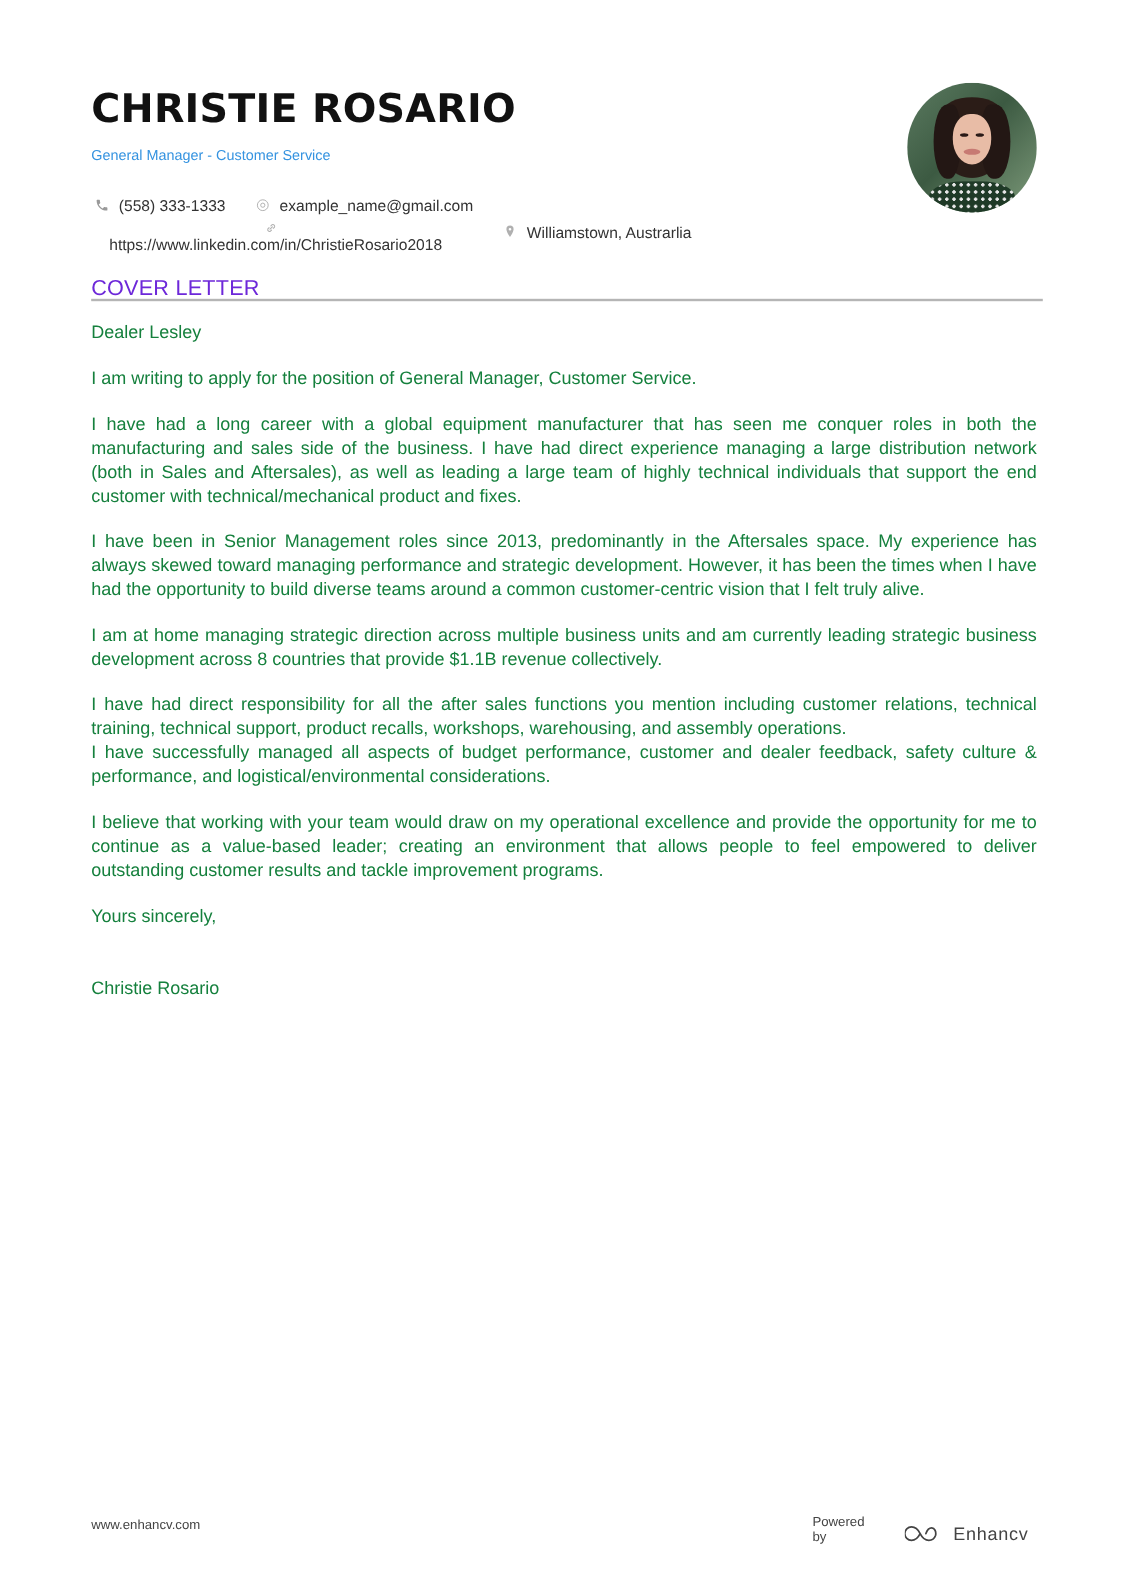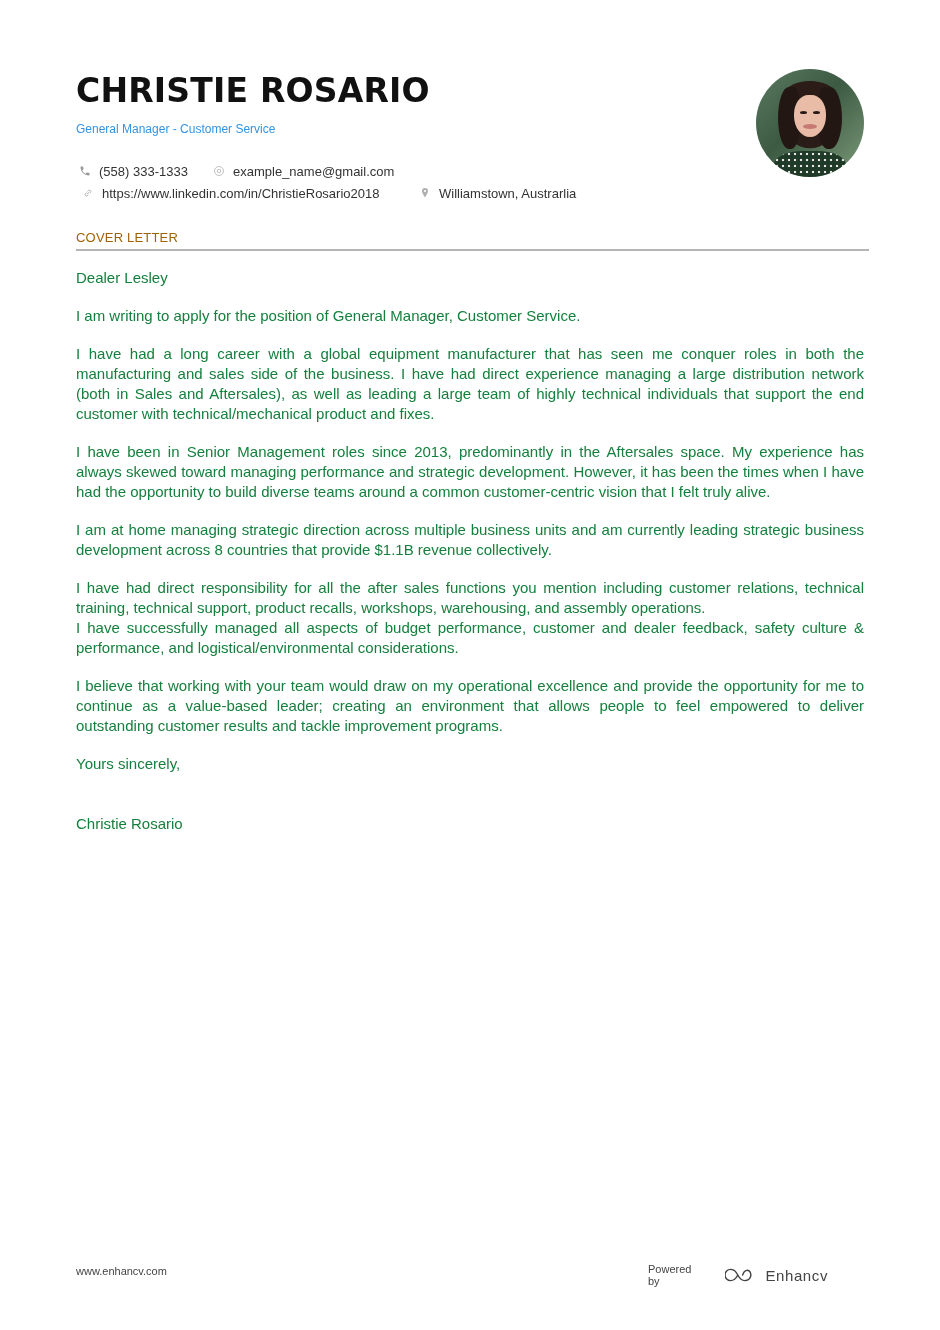--- a/index.html
+++ b/index.html
@@ -40,32 +40,32 @@
   }
   .avatar .hair-l { position:absolute; left: 22px; top: 18px; width: 22px; height: 62px; border-radius: 50% 30% 40% 50%; background:#231714; }
   .avatar .hair-r { position:absolute; left: 62px; top: 18px; width: 24px; height: 62px; border-radius: 30% 50% 50% 40%; background:#231714; }
   .avatar .hair-t { position:absolute; left: 30px; top: 12px; width: 48px; height: 24px; border-radius: 50% 50% 20% 20%; background:#2b1c17; }
   .avatar .lips { position:absolute; left: 47px; top: 55px; width: 14px; height: 5px; border-radius: 50%; background:#c77a73; }
   .avatar .eye-l, .avatar .eye-r { position:absolute; top: 42px; width: 7px; height: 3px; border-radius: 50%; background:#2a1a17; }
   .avatar .eye-l { left: 44px; } .avatar .eye-r { left: 57px; }
 
   .section-head {
     position: absolute; left: 76px; top: 230px; width: 793px;
-    font-size: 13px; color: #a16207; letter-spacing: 0.2px;
+    font-size: 18px; color: #6d28d9; letter-spacing: 0.2px;
   }
   .section-rule {
     position: absolute; left: 76px; top: 249px; width: 793px; height: 2px; background: #b5b5b5;
   }
 
   .letter { position: absolute; left: 76px; top: 268px; width: 788px; font-size: 15px; line-height: 20px; color: #15803d; }
   .letter p { margin: 0 0 18px 0; text-align: justify; }
   .letter .closing { margin-top: 0; margin-bottom: 40px; }
 
   .footer-left { position: absolute; left: 76px; top: 1265px; font-size: 11px; color: #444; text-align: center; }
-  .footer-right { position: absolute; left: 648px; top: 1263px; display: flex; align-items: center; }
+  .footer-right { position: absolute; left: 677px; top: 1263px; display: flex; align-items: flex-end; }
   .powered { font-size: 11px; color: #444; margin-right: 18px; }
   .logo { display: flex; align-items: center; padding-left: 16px; }
   .logo svg { width: 32px; height: 18px; margin-right: 8px; }
   .brand { font-size: 15px; color: #444; letter-spacing: 0.6px; }
 </style>
 </head>
 <body>
 
 <div class="page">
 
@@ -83,21 +83,21 @@
     </div>
     <div class="c-item" style="left:134px; top:0;">
       <span class="ico">
         <svg viewBox="0 0 24 24">
             <circle cx="12" cy="12" r="9" fill="none" stroke="#b0b0b0" stroke-width="1.6"></circle>
             <circle cx="12" cy="12" r="3.5" fill="none" stroke="#b0b0b0" stroke-width="1.6"></circle>
           </svg>
       </span>
       <span>example_name@gmail.com</span>
     </div>
-    <div class="c-item" style="left:3px; top:22px;">
+    <div class="c-item" style="left:13px; top:22px;flex-direction:column;">
       <span class="ico">
         <svg viewBox="0 0 24 24">
             <path d="M10 14l4-4M8.5 11.5l-2 2a3 3 0 0 0 4 4l2-2M15.5 12.5l2-2a3 3 0 0 0-4-4l-2 2" fill="none" stroke="#b0b0b0" stroke-width="1.8" stroke-linecap="round"></path>
           </svg>
       </span>
       <span>https://www.linkedin.com/in/ChristieRosario2018</span>
     </div>
     <div class="c-item" style="left:340px; top:22px;">
       <span class="ico">
         <svg viewBox="0 0 24 24">

